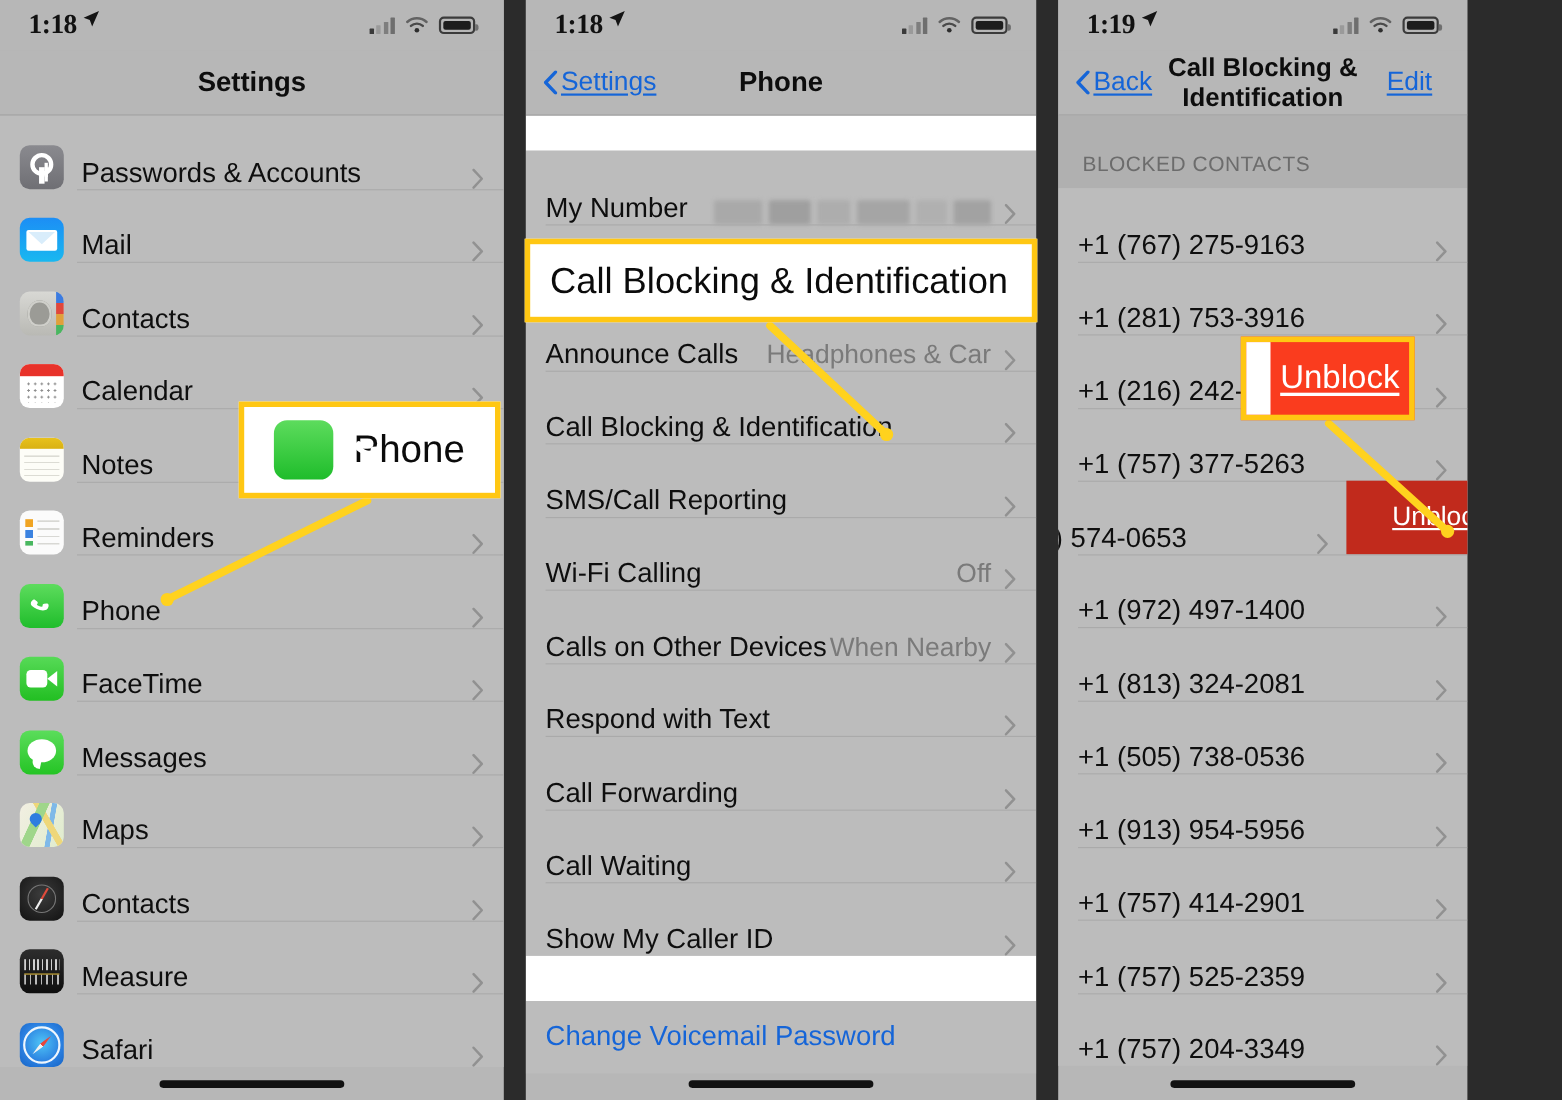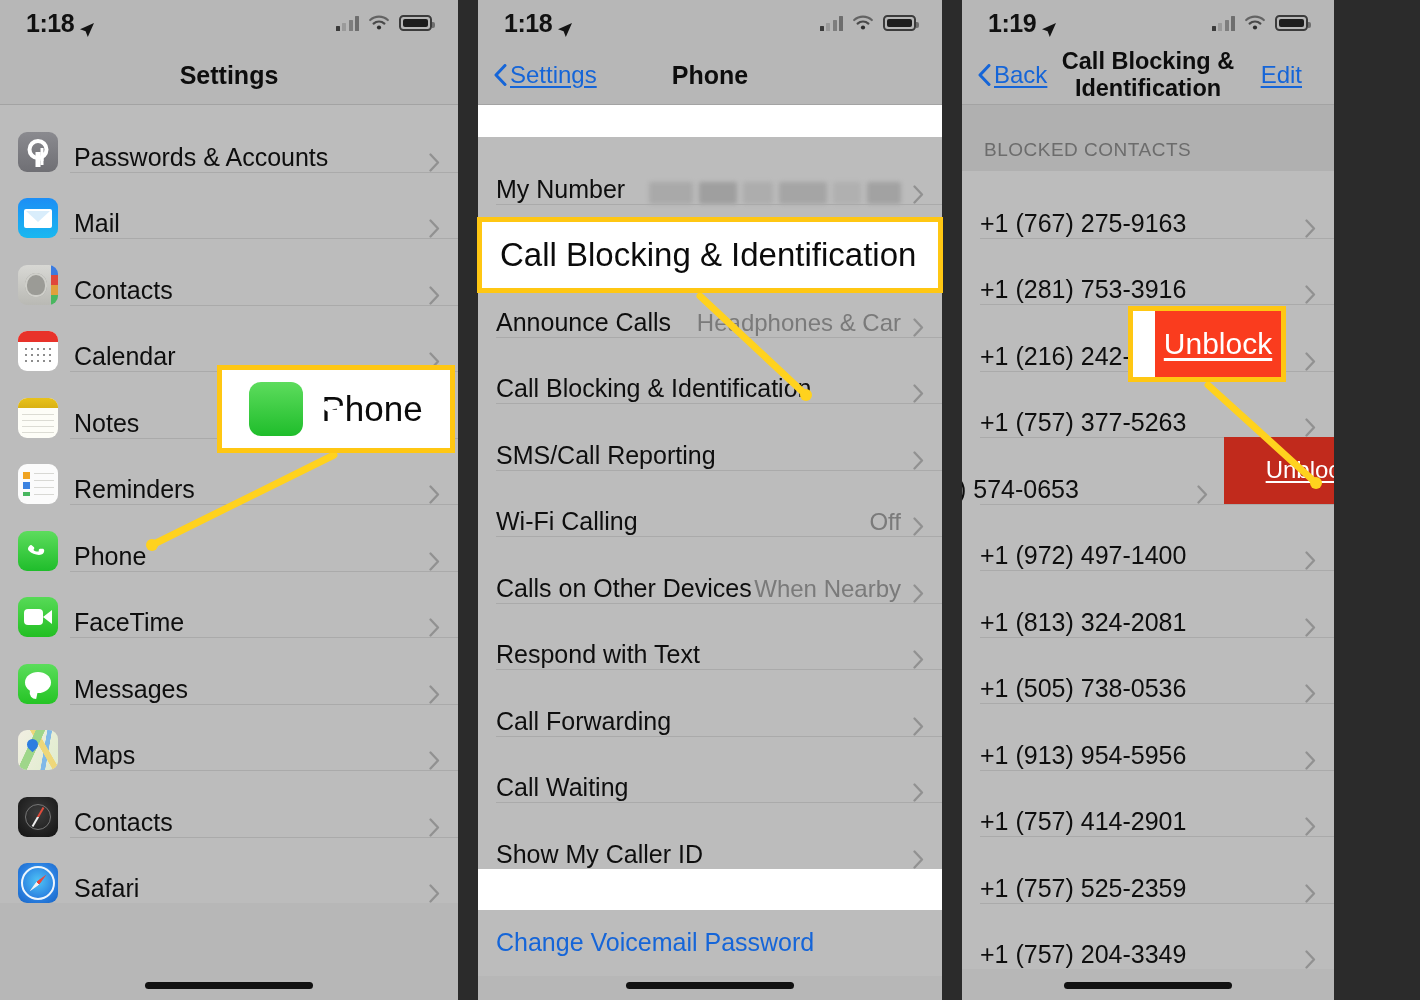--- a/index.html
+++ b/index.html
@@ -21,21 +21,21 @@
   #panel-blocking { left: 962px; width: 372px; }
 
   
   .statusbar {
     position: relative; height: 46px;
     display: flex; align-items: center;
     justify-content: space-between;
     padding: 0 26px 0 26px;
     background: #b7b7b7;
   }
-  .sb-left { display: flex; align-items: flex-end; gap: 5px; }
+  .sb-left { display: flex; align-items: flex-start; gap: 5px; font-family: Liberation Serif, serif; }
   .sb-time { font-size: 25px; font-weight: 700; color: #111; letter-spacing: -0.5px; }
   .loc-arrow { width: 16px; height: 16px; display:block; }
   .sb-right { display: flex; align-items: center; gap: 9px; }
   .bars { display: flex; align-items: flex-end; gap: 2.5px; height: 15px; }
   .bars i { width: 4px; background: #5d5d5d; display: block; border-radius: 0.5px; }
   .bars i:nth-child(1){ height: 5px; background:#3a3a3a;}
   .bars i:nth-child(2){ height: 8px; background:#9a9a9a;}
   .bars i:nth-child(3){ height: 11px; background:#7e7e7e;}
   .bars i:nth-child(4){ height: 15px; background:#6e6e6e;}
   .batt {
@@ -416,20 +416,27 @@
           </svg>
       </div>
       <div class="row">
         <span class="app-icon ic-compass"></span>
         <span class="row-label">Contacts</span>
         <svg class="chev" viewBox="0 0 11 19">
             <path d="M1.5 1.5 L9 9.5 L1.5 17.5" stroke="#6f6f6f" stroke-width="2.3" fill="none" stroke-linecap="round" stroke-linejoin="round"></path>
           </svg>
       </div>
       <div class="row">
+        <span class="app-icon ic-measure"></span>
+        <span class="row-label">Measure</span>
+        <svg class="chev" viewBox="0 0 11 19">
+            <path d="M1.5 1.5 L9 9.5 L1.5 17.5" stroke="#6f6f6f" stroke-width="2.3" fill="none" stroke-linecap="round" stroke-linejoin="round"></path>
+          </svg>
+      </div>
+      <div class="row">
         <span class="app-icon ic-safari"></span>
         <span class="row-label">Safari</span>
         <svg class="chev" viewBox="0 0 11 19">
             <path d="M1.5 1.5 L9 9.5 L1.5 17.5" stroke="#6f6f6f" stroke-width="2.3" fill="none" stroke-linecap="round" stroke-linejoin="round"></path>
           </svg>
       </div>
     </div>
 
     <div class="home-ind"></div>
   </div>

